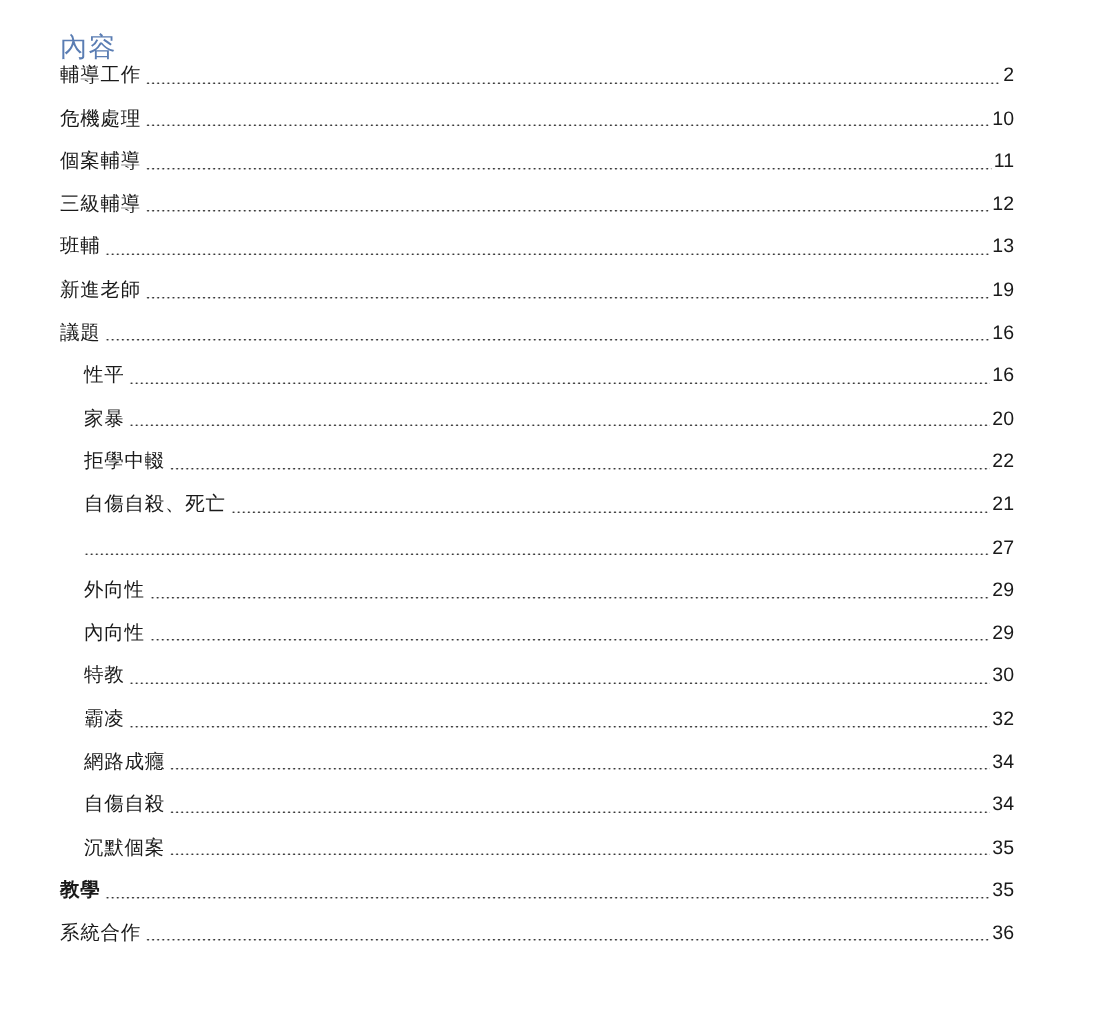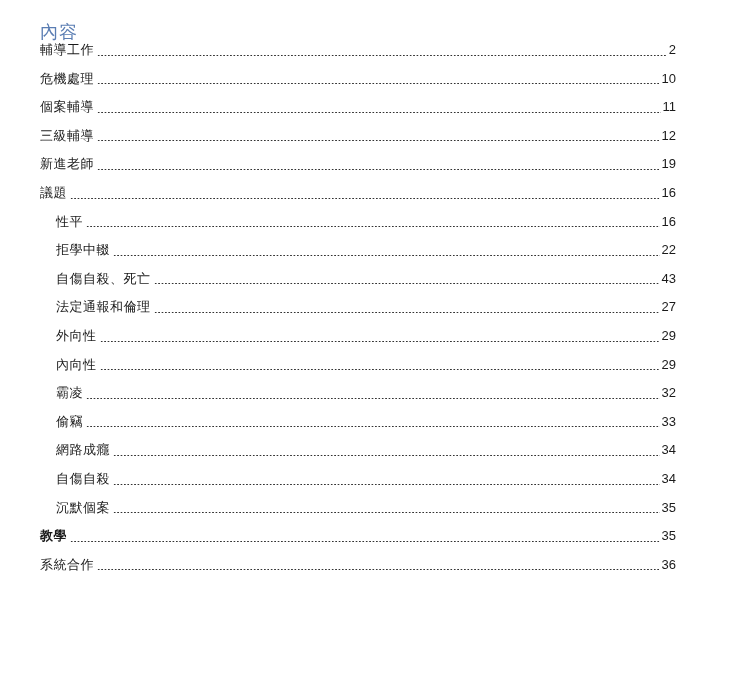--- a/index.html
+++ b/index.html
@@ -102,68 +102,77 @@
         <span class="toc-label">個案輔導</span>
         <span class="toc-leader"></span>
         <span class="toc-page">11</span>
       </li>
       <li class="toc-row">
         <span class="toc-label">三級輔導</span>
         <span class="toc-leader"></span>
         <span class="toc-page">12</span>
       </li>
       <li class="toc-row">
+        <span class="toc-label">班輔</span>
+        <span class="toc-leader"></span>
+        <span class="toc-page">13</span>
+      </li>
+      <li class="toc-row">
         <span class="toc-label">新進老師</span>
         <span class="toc-leader"></span>
         <span class="toc-page">19</span>
       </li>
       <li class="toc-row">
         <span class="toc-label">議題</span>
         <span class="toc-leader"></span>
         <span class="toc-page">16</span>
       </li>
       <li class="toc-row level-2">
         <span class="toc-label">性平</span>
         <span class="toc-leader"></span>
         <span class="toc-page">16</span>
       </li>
       <li class="toc-row level-2">
+        <span class="toc-label">家暴</span>
+        <span class="toc-leader"></span>
+        <span class="toc-page">20</span>
+      </li>
+      <li class="toc-row level-2">
         <span class="toc-label">拒學中輟</span>
         <span class="toc-leader"></span>
         <span class="toc-page">22</span>
       </li>
       <li class="toc-row level-2">
         <span class="toc-label">自傷自殺、死亡</span>
         <span class="toc-leader"></span>
-        <span class="toc-page">43</span>
+        <span class="toc-page">21</span>
       </li>
       <li class="toc-row level-2">
-        <span class="toc-label">法定通報和倫理</span>
         <span class="toc-leader"></span>
         <span class="toc-page">27</span>
       </li>
       <li class="toc-row level-2">
         <span class="toc-label">外向性</span>
         <span class="toc-leader"></span>
         <span class="toc-page">29</span>
       </li>
       <li class="toc-row level-2">
         <span class="toc-label">內向性</span>
         <span class="toc-leader"></span>
         <span class="toc-page">29</span>
       </li>
       <li class="toc-row level-2">
+        <span class="toc-label">特教</span>
+        <span class="toc-leader"></span>
+        <span class="toc-page">30</span>
+      </li>
+      <li class="toc-row level-2">
         <span class="toc-label">霸凌</span>
         <span class="toc-leader"></span>
         <span class="toc-page">32</span>
-      </li>
-      <li class="toc-row level-2">
-        <span class="toc-label">偷竊</span>
-        <span class="toc-leader"></span>
-        <span class="toc-page">33</span>
       </li>
       <li class="toc-row level-2">
         <span class="toc-label">網路成癮</span>
         <span class="toc-leader"></span>
         <span class="toc-page">34</span>
       </li>
       <li class="toc-row level-2">
         <span class="toc-label">自傷自殺</span>
         <span class="toc-leader"></span>
         <span class="toc-page">34</span>

